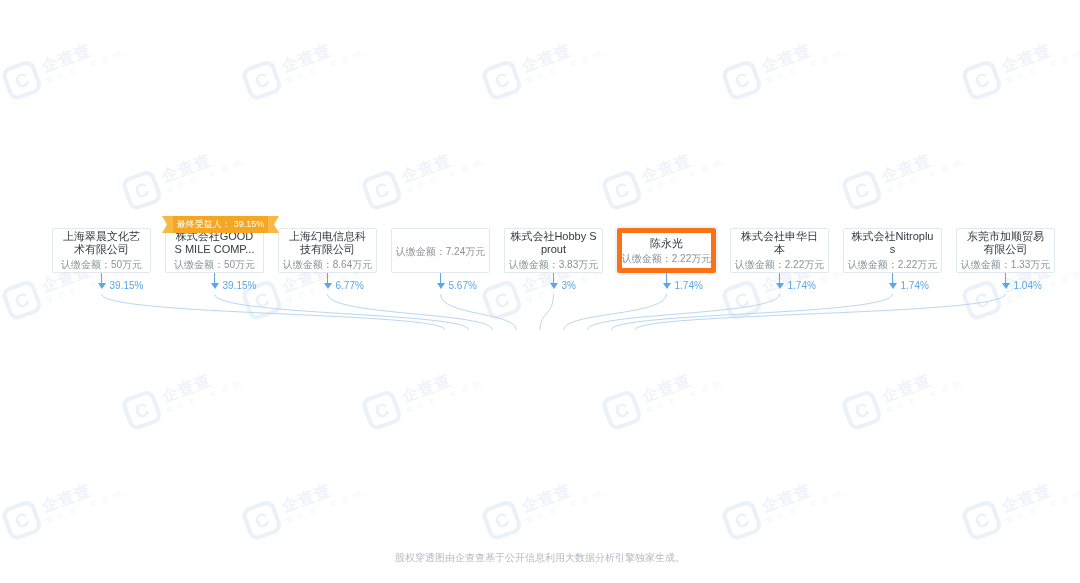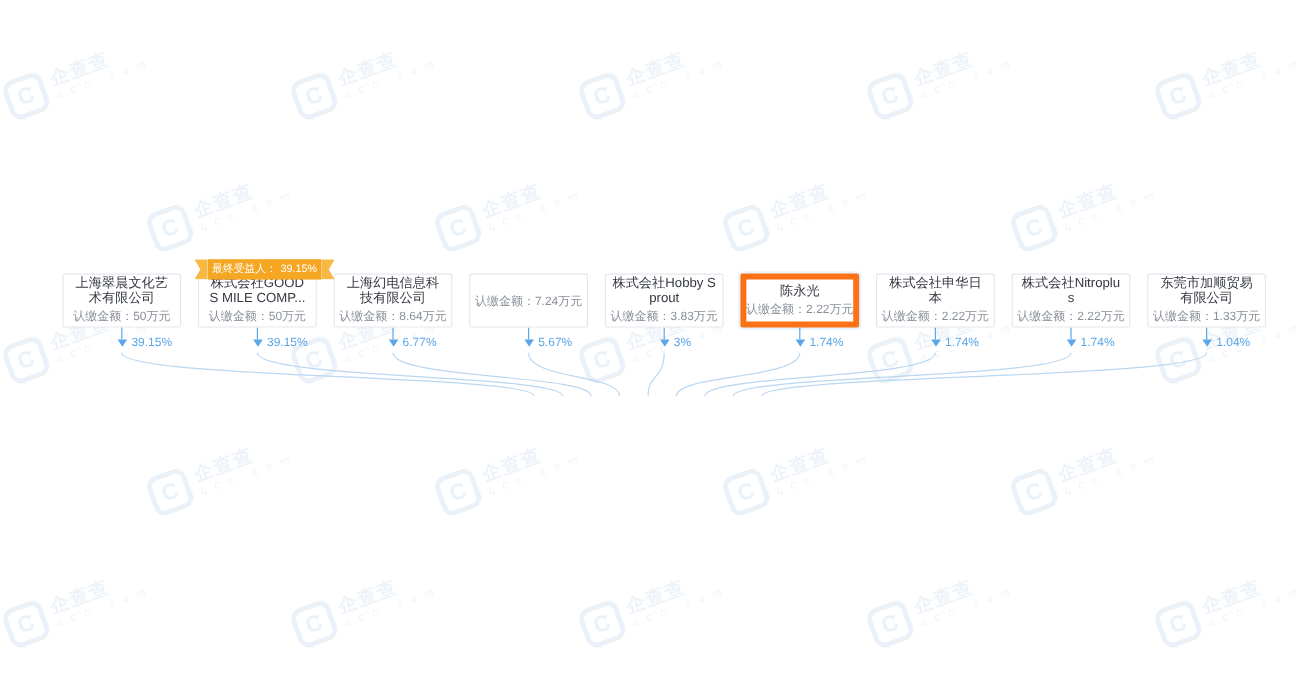--- a/index.html
+++ b/index.html
@@ -522,13 +522,14 @@
       <div class="pct" style="left: 900.5px; top: 280px;">1.74%</div>
       <div class="node" style="left: 956px; top: 228px; width: 99px; height: 45px;">
         <div class="node-name">东莞市加顺贸易有限公司</div>
         <div class="node-amount">认缴金额：1.33万元</div>
       </div>
       <div class="arrow" style="left: 1001.5px; top: 283px;"></div>
       <div class="pct" style="left: 1013.5px; top: 280px;">1.04%</div>
     </div>
 
 
+  <div id="footer-note">股权穿透图由企查查基于公开信息利用大数据分析引擎独家生成。</div>
 </div>
 
 </body></html>

